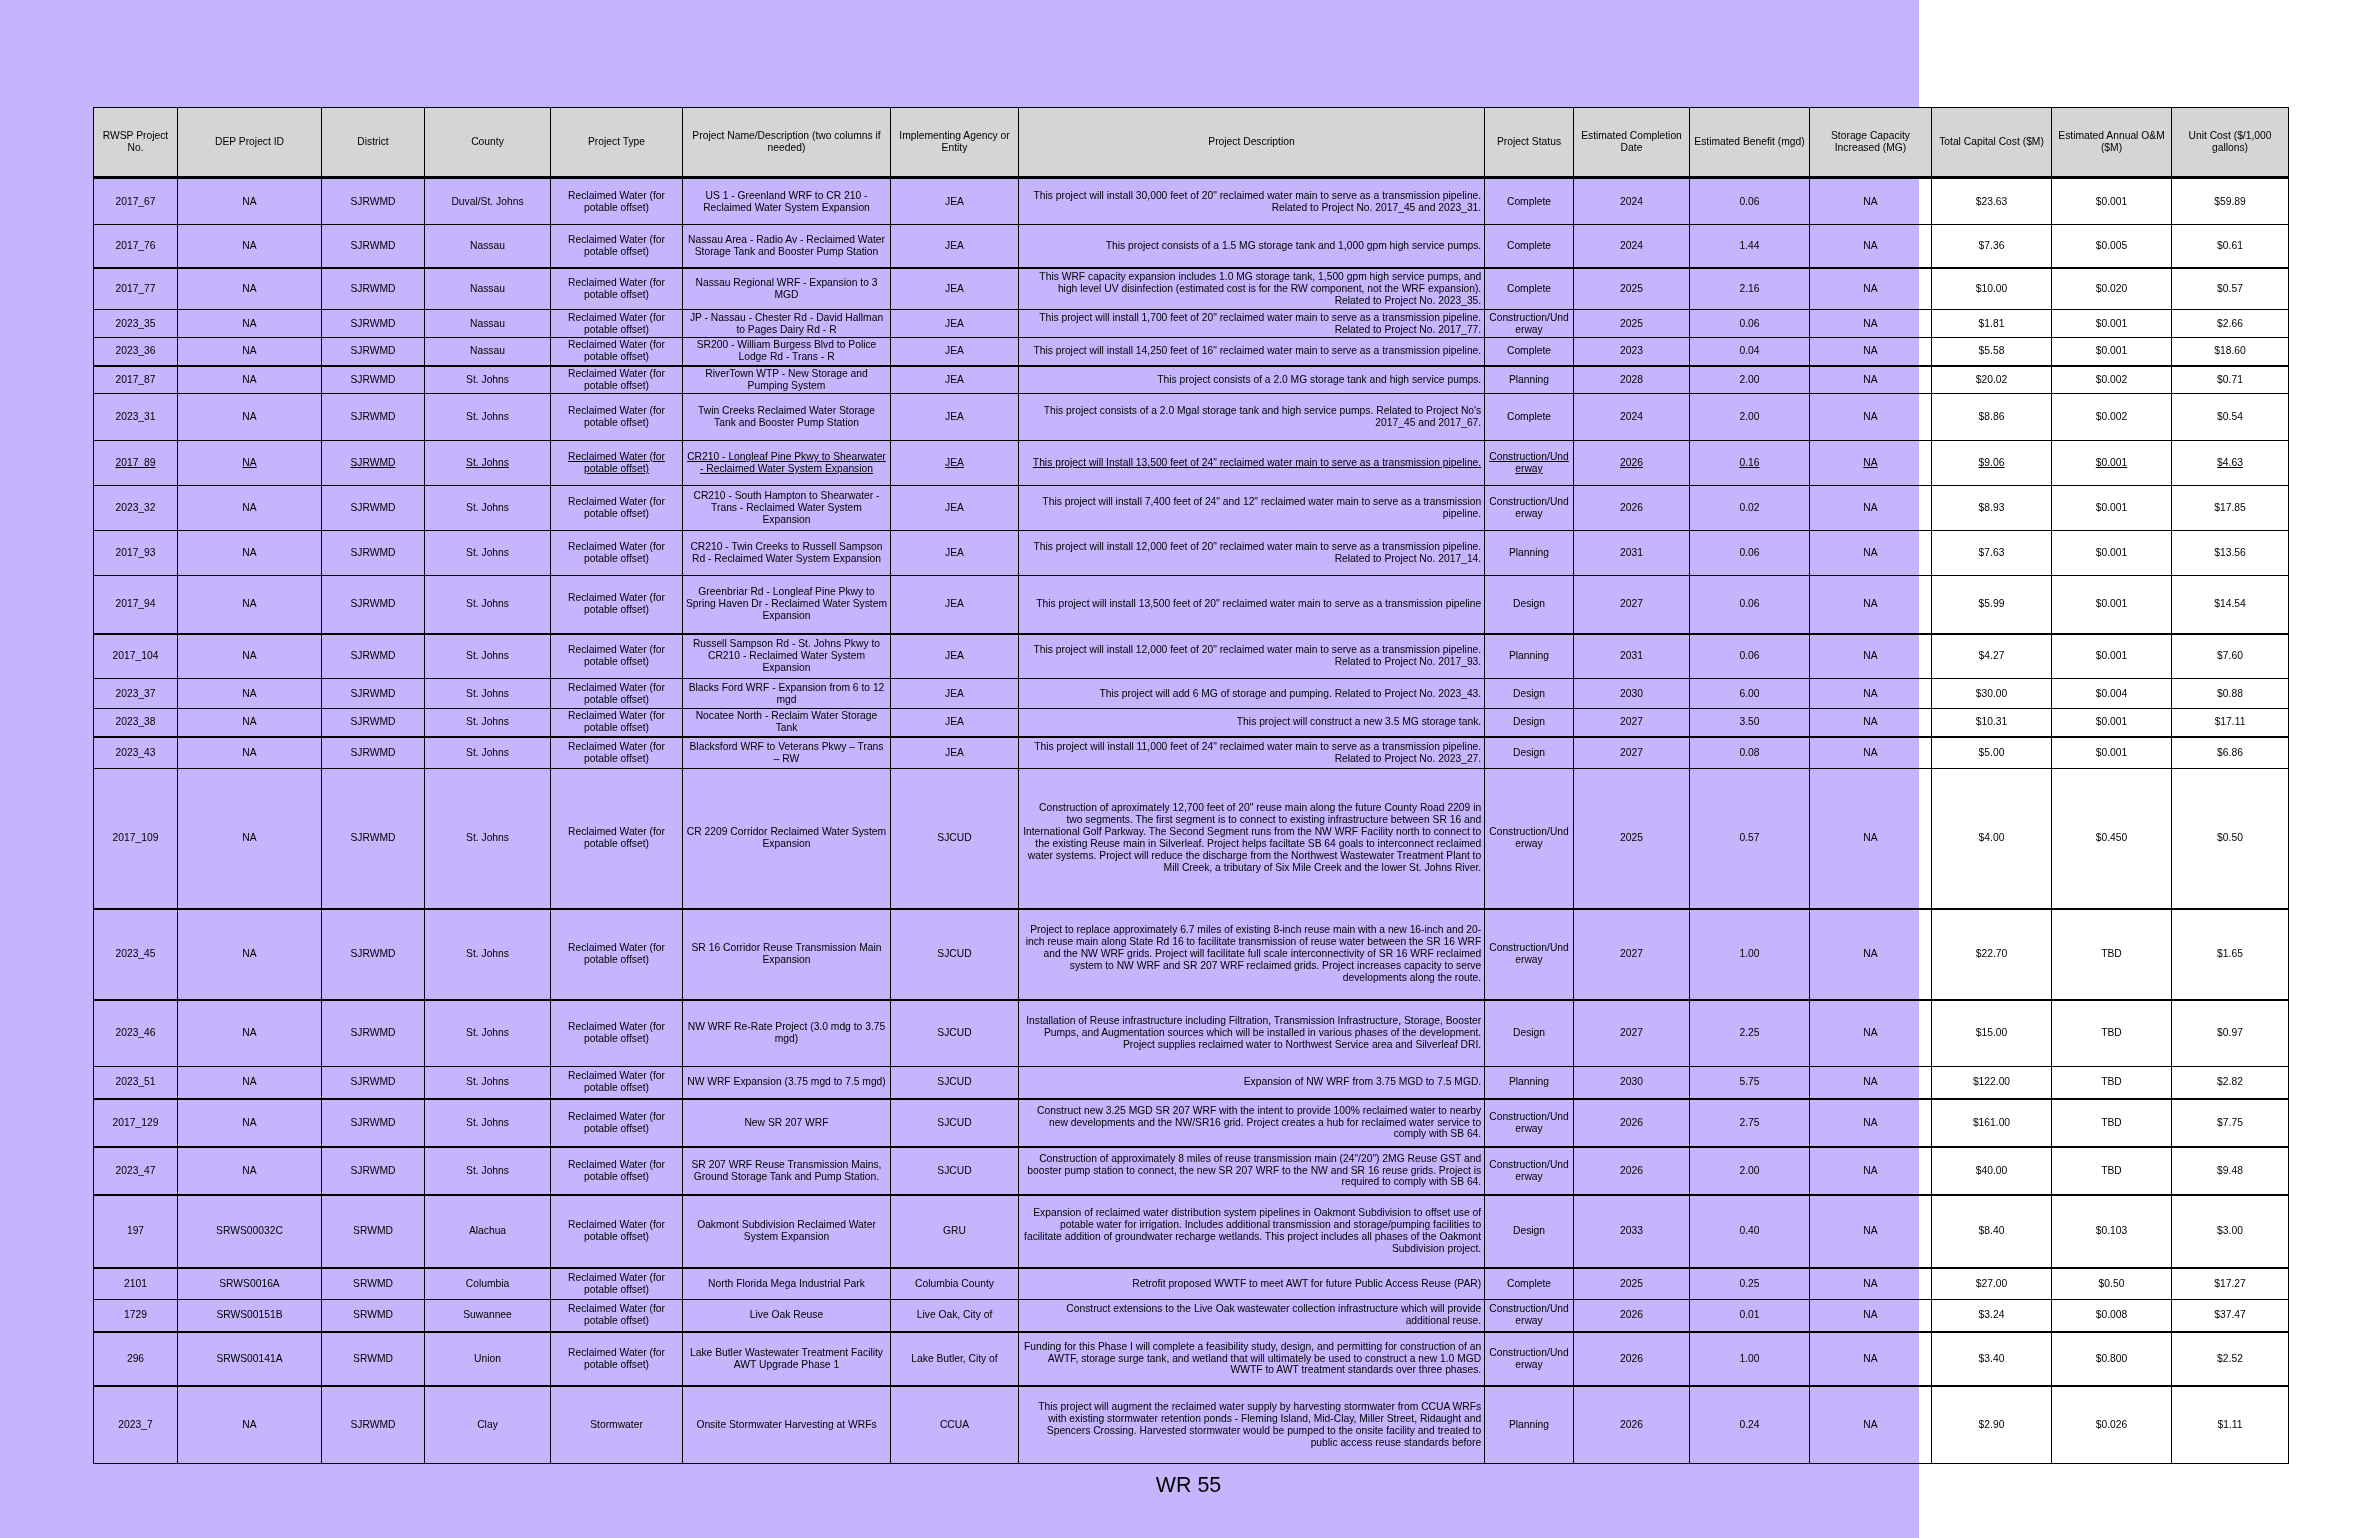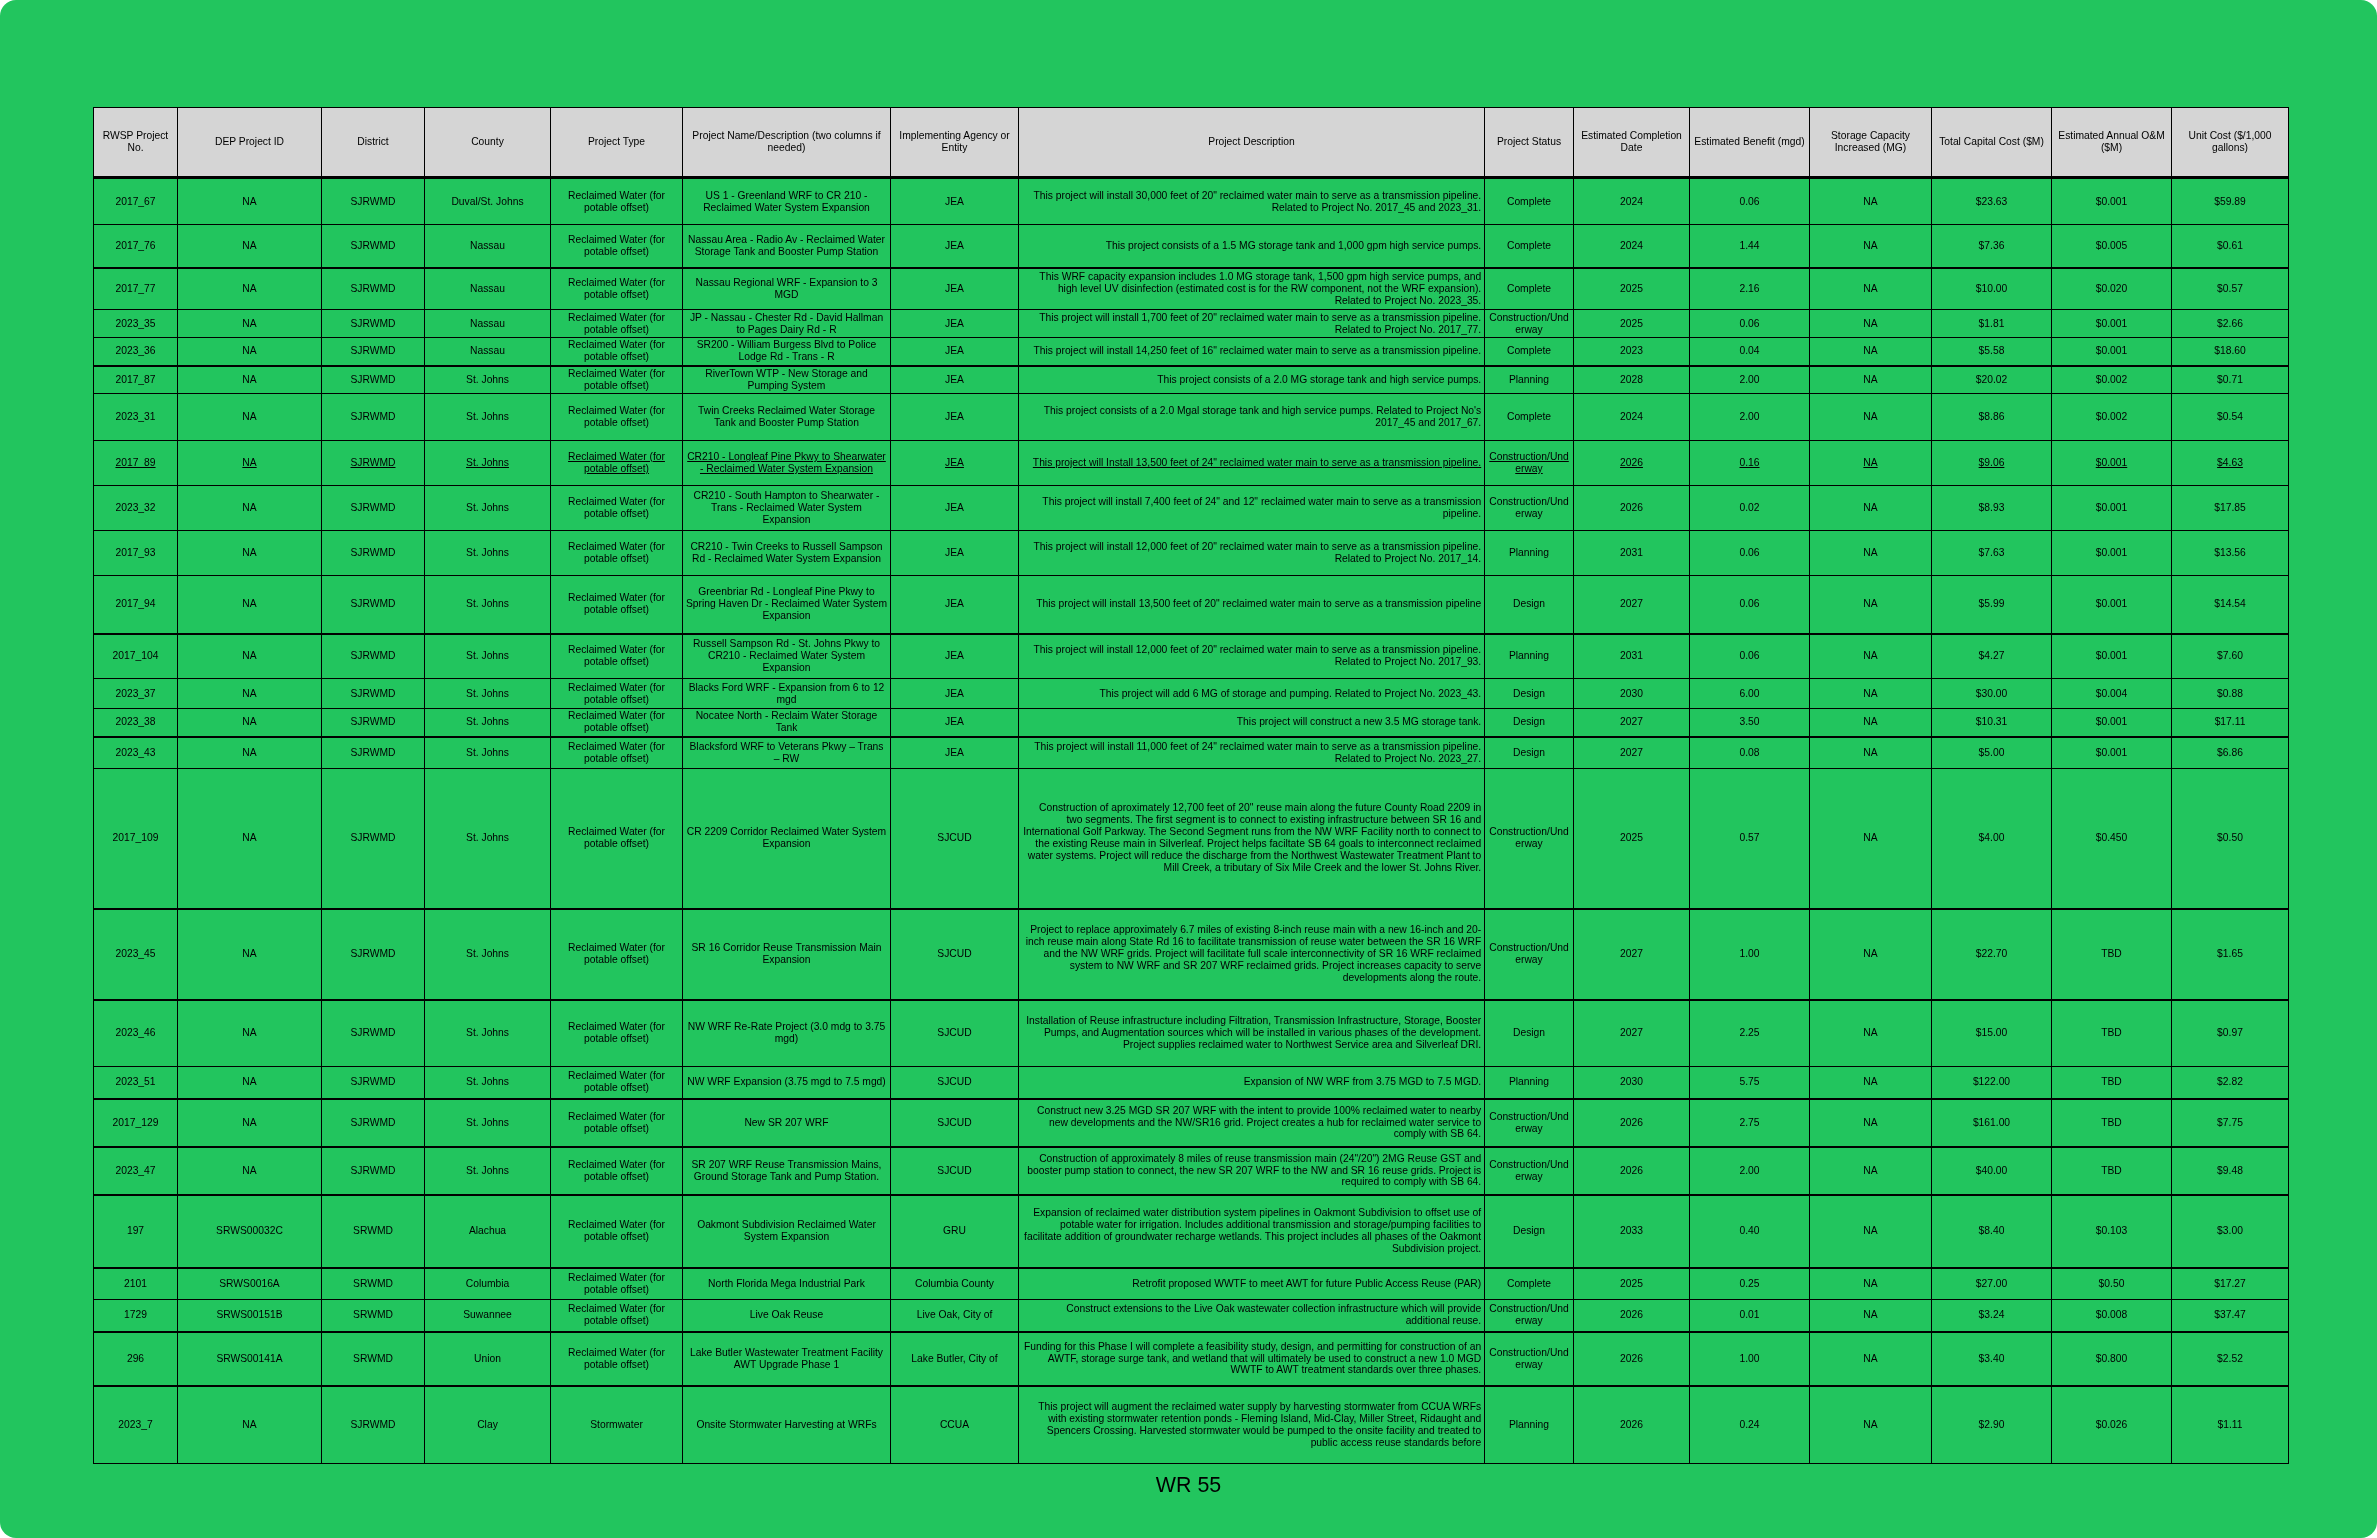--- a/index.html
+++ b/index.html
@@ -1,23 +1,22 @@
 <!DOCTYPE html>
 <html style="font-size:15px"><head>
 <meta charset="utf-8">
 <style>
   * { box-sizing: border-box; }
   html,body { margin:0; padding:0; background:#fff; }
   .page {
     position:relative;
-    width:2377px; height:1538px;
-    background:#22c55e;
+    width:1919px; height:1538px;
+    background:#c4b5fd;
     font-family:"Liberation Sans", sans-serif;
     color:#000;
-    border-radius:16px;
   }
   table.wr {
     position:absolute; left:93px; top:107px;
     width:2196px;
     border-collapse:collapse;
     table-layout:fixed;
     border:1.9px solid #000;
     font-size:10.3px;
     line-height:1.16;
   }

